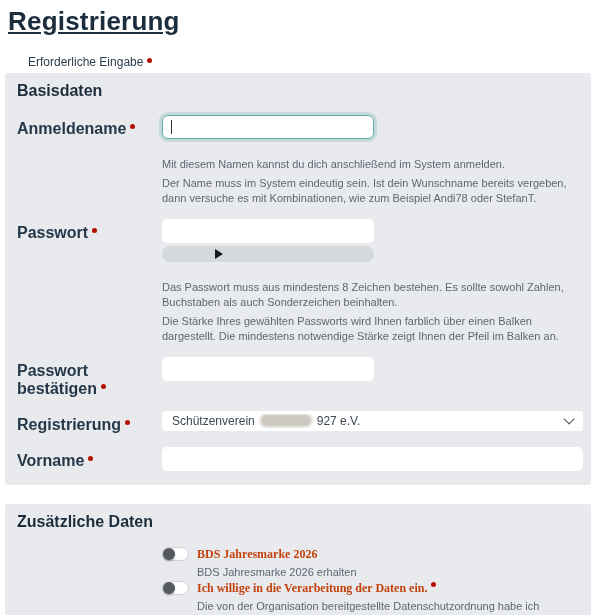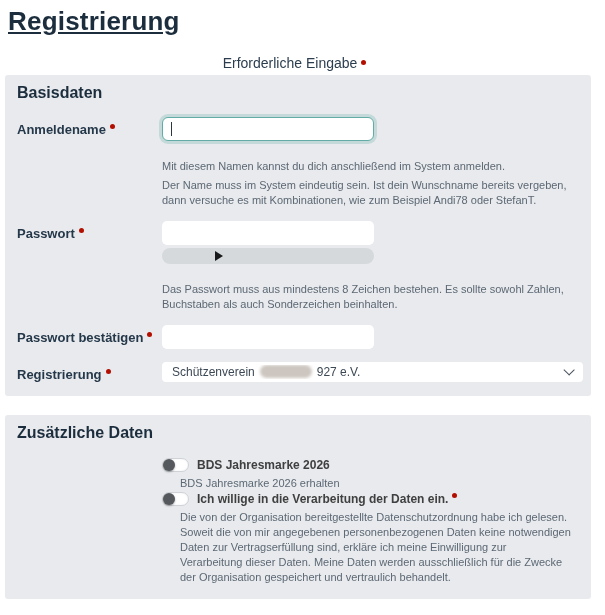--- a/index.html
+++ b/index.html
@@ -9,22 +9,23 @@
     font-family: "Liberation Sans", "DejaVu Sans", sans-serif;
     color: #25384a;
     position: relative;
     overflow: hidden;
   }
   .page-title {
     font-size: 26px; font-weight: 700; color: #1c2e3d;
     margin: 6px 0 0 8px; letter-spacing: 0.2px; text-decoration: underline;
   }
   .legend {
-    text-align: center; font-size: 14px; color: #2b3d4e;
+    text-align: left; font-size: 12px; color: #2b3d4e;
     margin: 18px 16px 4px 0;
+    padding-left: 28px;
   }
   .dot {
     display: inline-block; width: 5px; height: 5px; border-radius: 50%;
     background: #b30f00; margin-left: 4px; vertical-align: 5px;
   }
   .legend .dot { vertical-align: 3px; }
   .panel {
     background: #e8eaed; border-radius: 3px;
     margin: 0 14px 0 5px; padding: 9px 7px 14px 7px;
   }
@@ -32,21 +33,21 @@
   .panel h2 {
     font-size: 16px; font-weight: 700; color: #1c2e3d;
     margin: 0 0 15px 5px;
   }
   .row {
     display: grid; grid-template-columns: 145px 1fr;
     align-items: start; margin: 0 0 13px 5px;
   }
   .row:last-child { margin-bottom: 0; }
   .flabel {
-    font-size: 13px; font-weight: 700; color: #25384a; padding-top: 5px;
+    font-size: 16px; font-weight: 700; color: #25384a; padding-top: 5px;
   }
   .input-wrap { position: relative; display: block; }
   input.ctl {
     display: block; height: 24px; border: none; border-radius: 5px;
     background: #ffffff; font: 12px "Liberation Sans", sans-serif;
     color: #3c4854; padding: 0 8px; outline: none; width: 421px;
   }
   input.ctl.narrow { width: 212px; }
   input.ctl.focused {
     border: 1px solid #63aca5; border-radius: 6px;
@@ -93,24 +94,24 @@
     flex: 0 0 auto; width: 27px; height: 14px; background: #ffffff;
     border: 1px solid #cfd3d7; border-radius: 8px; position: relative;
     margin: 1px 8px 0 0; cursor: pointer;
     box-shadow: inset 0 0 2px rgba(0,0,0,0.08);
   }
   .toggle .knob {
     position: absolute; left: 0px; top: 0px; width: 12px; height: 12px;
     border-radius: 50%; background: #55595e;
     box-shadow: 0 1px 2px rgba(0,0,0,0.35);
   }
-  .toggle-label { font-size: 12px; font-weight: 700; color: #404040; line-height: 16px; }
+  .toggle-label { font-size: 12px; font-weight: 700; color: #c2410c; line-height: 16px; font-family: Liberation Serif, serif; }
   .toggle-help {
     font-size: 11px; line-height: 15px; color: #5c6874;
-    margin: 3px 0 0 18px; max-width: 391px;
+    margin: 3px 0 0 35px; max-width: 391px;
   }
 </style>
 </head>
 <body>
 
 <h1 class="page-title">Registrierung</h1>
 
 <div class="legend">
   <span>Erforderliche Eingabe</span><span class="dot"></span>
 </div>
@@ -135,20 +136,21 @@
   <div class="row">
     <div class="flabel">
       <span>Passwort</span><span class="dot"></span>
     </div>
     <div>
       <input class="ctl narrow" type="password" value="" style="">
       <div class="strength">
         <span class="arrow"></span>
       </div>
       <p class="help">Das Passwort muss aus mindestens 8 Zeichen bestehen. Es sollte sowohl Zahlen, Buchstaben als auch Sonderzeichen beinhalten.</p>
+      <p class="help">Die Stärke Ihres gewählten Passworts wird Ihnen farblich über einen Balken dargestellt. Die mindestens notwendige Stärke zeigt Ihnen der Pfeil im Balken an.</p>
     </div>
   </div>
 
   <div class="row">
     <div class="flabel">
       <span>Passwort bestätigen</span><span class="dot"></span>
     </div>
     <div>
       <input class="ctl narrow" type="password" value="" style="">
     </div>
@@ -159,20 +161,28 @@
       <span>Registrierung</span><span class="dot"></span>
     </div>
     <div>
       <div class="select">
         <span class="select-text"><span>Schützenverein</span><span class="redacted"></span><span>927 e.V.</span></span>
         <span class="chev"></span>
       </div>
     </div>
   </div>
 
+  <div class="row">
+    <div class="flabel">
+      <span>Vorname</span><span class="dot"></span>
+    </div>
+    <div>
+      <input class="ctl" type="text" value="" style="">
+    </div>
+  </div>
 </section>
 
 <section class="panel">
   <h2>Zusätzliche Daten</h2>
 
   <div class="toggle-block">
     <div class="toggle-row">
       <span class="toggle">
           <span class="knob"></span>
         </span>

